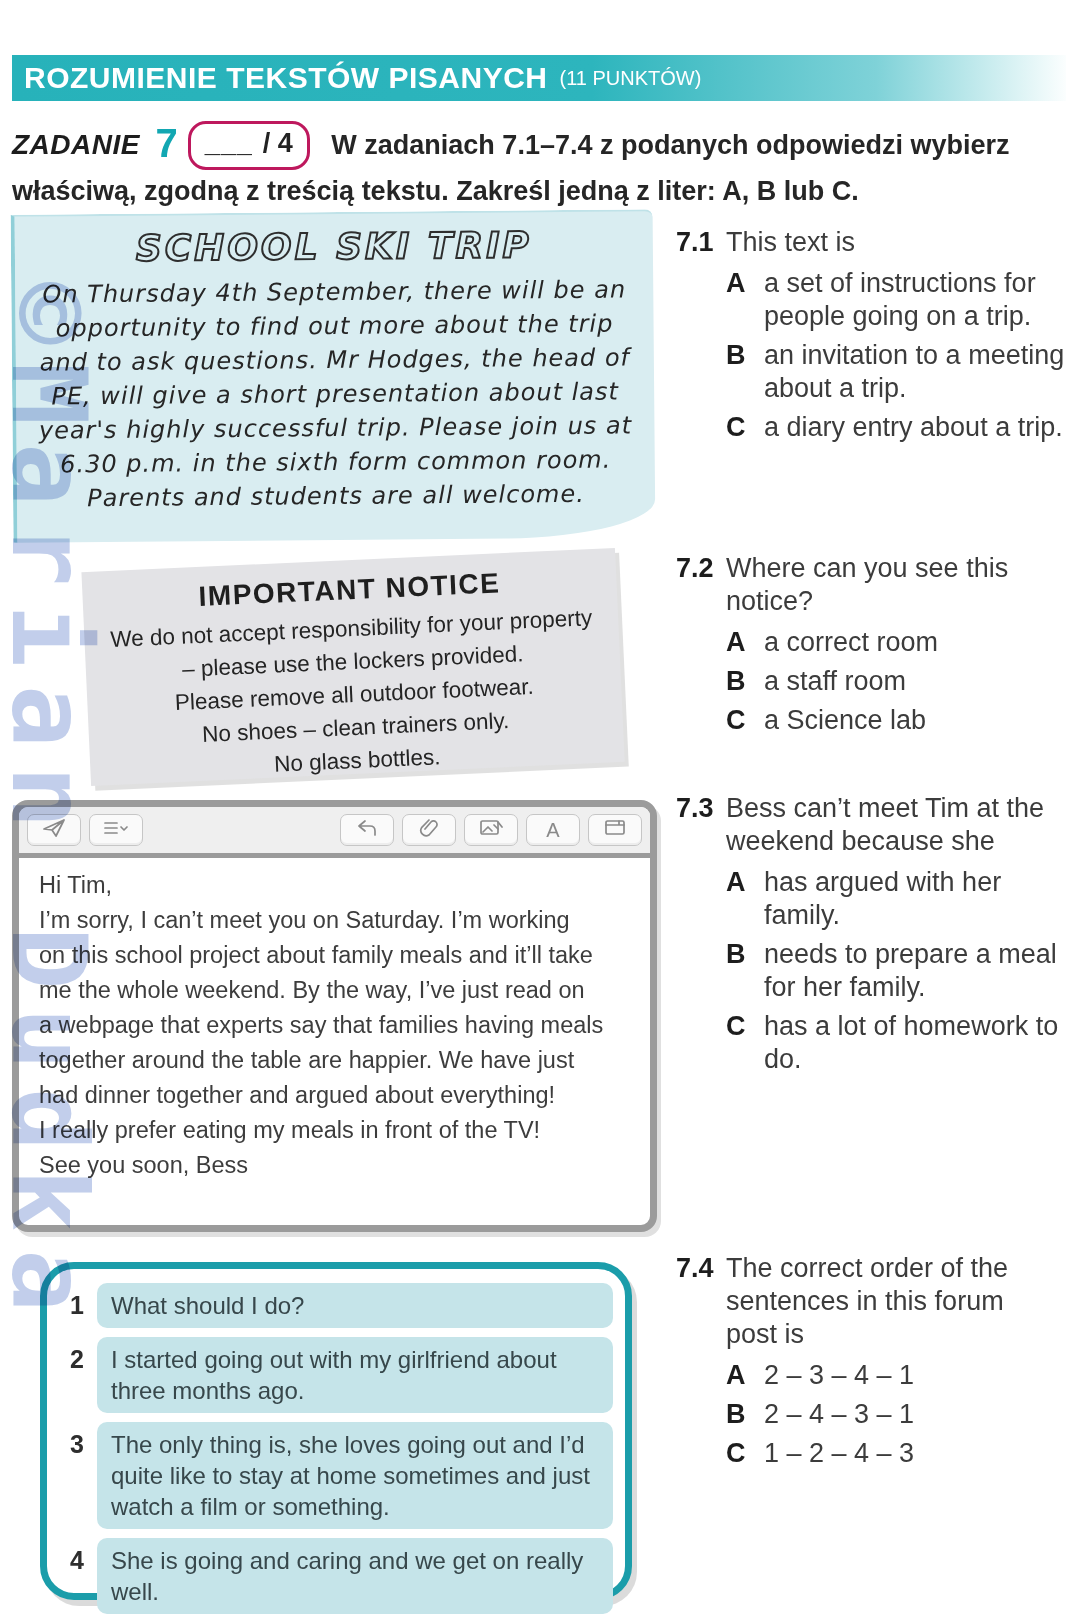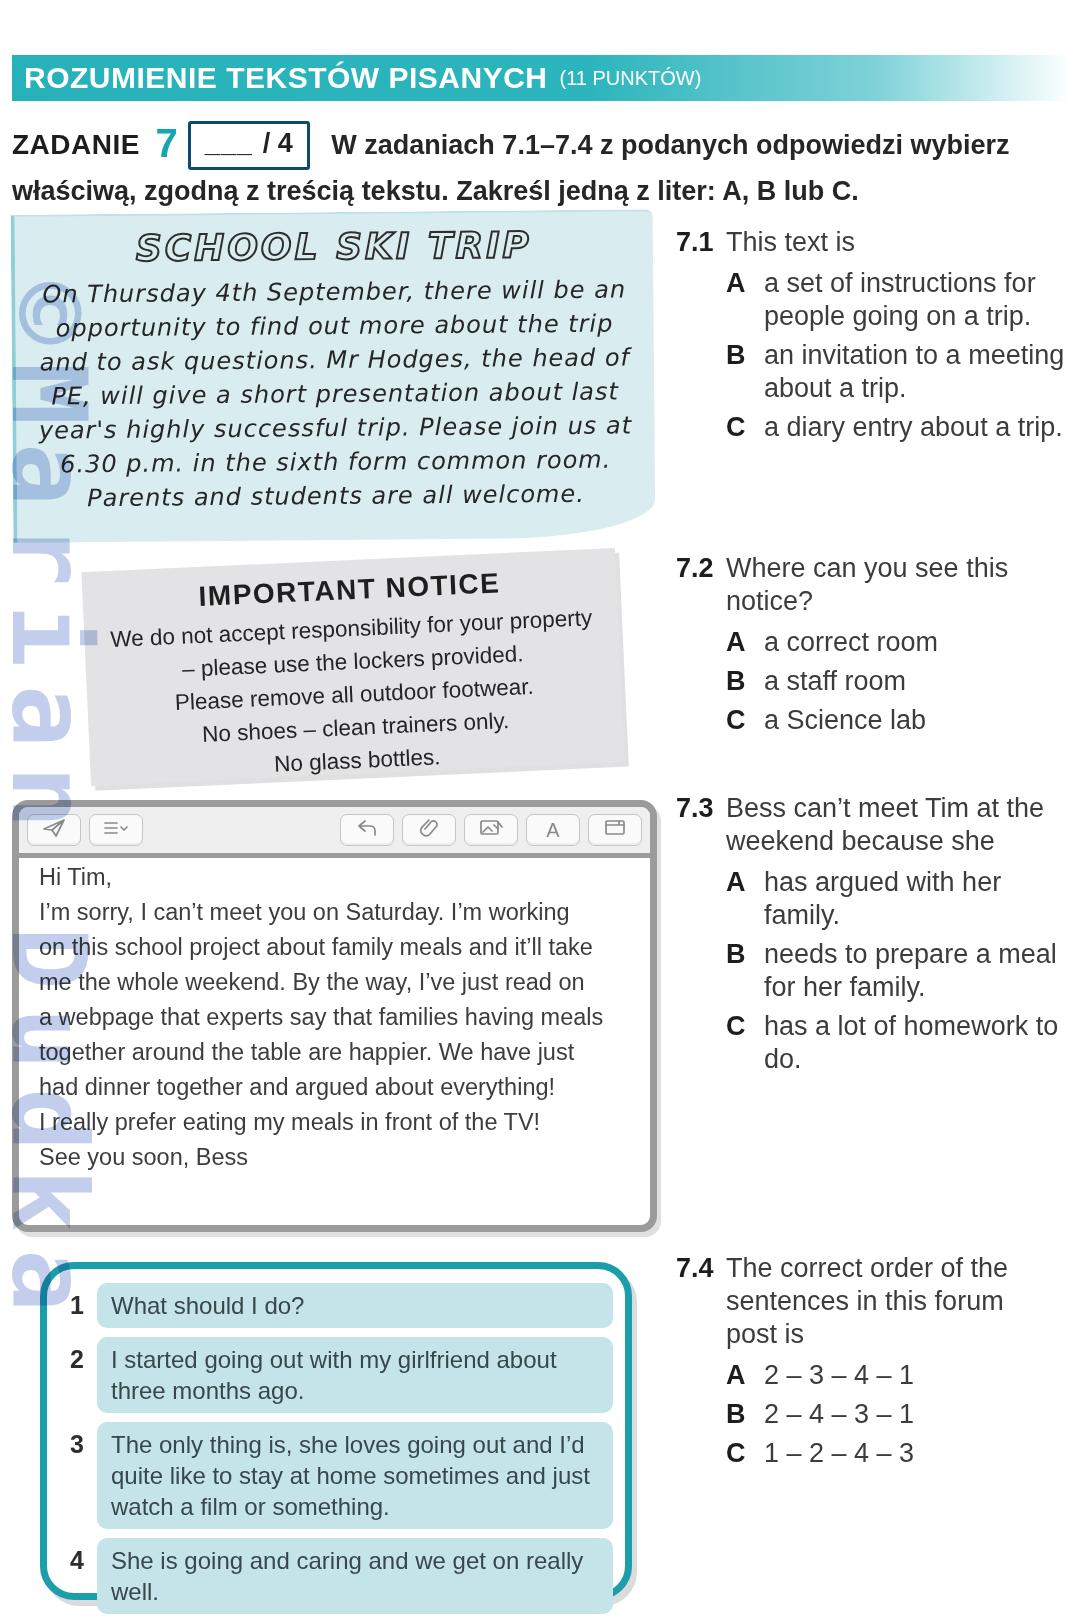--- a/index.html
+++ b/index.html
@@ -9,23 +9,23 @@
   
   .header-bar{position:absolute;left:12px;top:55px;width:1054px;height:46px;
     background:linear-gradient(90deg,#27b2ba 0%,#2db5bd 55%,#7fd2d8 82%,#fbfefe 100%);
     display:flex;align-items:center;padding-left:12px;box-sizing:border-box;}
   .header-title{color:#fff;font-weight:bold;font-size:30px;letter-spacing:.5px;}
   .header-points{color:#fff;font-size:20px;margin-left:12px;font-weight:400;}
 
   
   .task-line{position:absolute;left:12px;top:114px;width:1052px;
     font-size:27px;font-weight:bold;color:#262626;line-height:1.45;}
-  .task-label{font-size:28px;font-weight:bold;color:#1d1d1d;letter-spacing:.5px;}
+  .task-label{font-size:28px;font-weight:bold;color:#1d1d1d;letter-spacing:.5px;font-style:italic;}
   .task-number{font-size:40px;font-weight:bold;color:#12a7b2;margin:0 10px 0 8px;vertical-align:-3px;}
-  .score-box{display:inline-block;border:3px solid #0c4a6e;border-radius:3px;
+  .score-box{display:inline-block;border:3px solid #be185d;border-radius:18px;
     padding:0 14px 4px 14px;margin-right:14px;font-size:27px;color:#222;vertical-align:2px;}
   .score-blank{display:inline-block;letter-spacing:1px;margin-right:10px;}
 
   
   .ski-box{position:absolute;left:12px;top:212px;width:642px;height:328px;
     background:#d9edf1;border-left:4px solid #90cfd8;border-top:2px solid #bfe2e8;
     transform:rotate(-.5deg);border-bottom-right-radius:150px 38px;border-top-right-radius:8px;
     box-sizing:border-box;padding-top:12px;}
   .ski-title{text-align:center;font-size:36px;font-weight:bold;font-style:italic;
     font-family:"DejaVu Sans",sans-serif;letter-spacing:3px;color:transparent;
@@ -46,21 +46,21 @@
     border:7px solid #9b9b9b;border-radius:16px;background:#fff;box-sizing:border-box;
     box-shadow:4px 5px 0 rgba(0,0,0,.12);overflow:hidden;}
   .email-toolbar{height:46px;background:#efefef;border-bottom:5px solid #9b9b9b;
     display:flex;align-items:center;justify-content:space-between;padding:0 8px;}
   .tb-group{display:flex;gap:8px;align-items:center;}
   .tb-btn{width:54px;height:32px;background:#fafafa;border:1px solid #c6c6c6;border-radius:7px;
     display:flex;align-items:center;justify-content:center;color:#8a8a8a;font-size:18px;
     box-shadow:inset 0 -2px 0 rgba(0,0,0,.05);padding:0;cursor:pointer;}
   .tb-btn svg{stroke:#8a8a8a;fill:none;stroke-width:1.7;stroke-linecap:round;stroke-linejoin:round;}
   .tb-a{font-size:20px;color:#8a8a8a;font-family:"Liberation Sans",sans-serif;}
-  .email-body{padding:2px 20px;font-size:23.5px;line-height:35px;color:#3d3d3d;}
+  .email-body{padding:10px 20px;font-size:23.5px;line-height:35px;color:#3d3d3d;}
   .email-line{white-space:nowrap;}
 
   
   .forum{position:absolute;left:40px;top:1262px;width:592px;height:338px;
     border:7px solid #1b9daa;border-radius:34px;background:#fff;box-sizing:border-box;
     box-shadow:5px 6px 0 rgba(0,0,0,.14);padding:14px 12px 12px 10px;}
   .forum-row{display:flex;margin-bottom:9px;}
   .forum-num{width:40px;text-align:center;font-weight:bold;font-size:25px;color:#2e2e2e;padding-top:8px;flex:none;}
   .forum-bubble{flex:1;background:#c5e4e9;border-radius:10px;padding:7px 14px;
     font-size:24px;line-height:31px;color:#37474b;}

